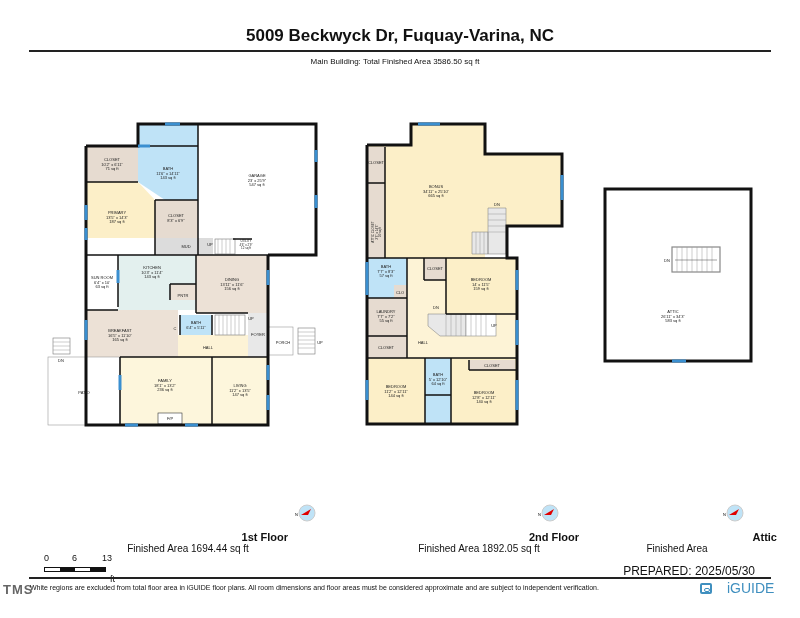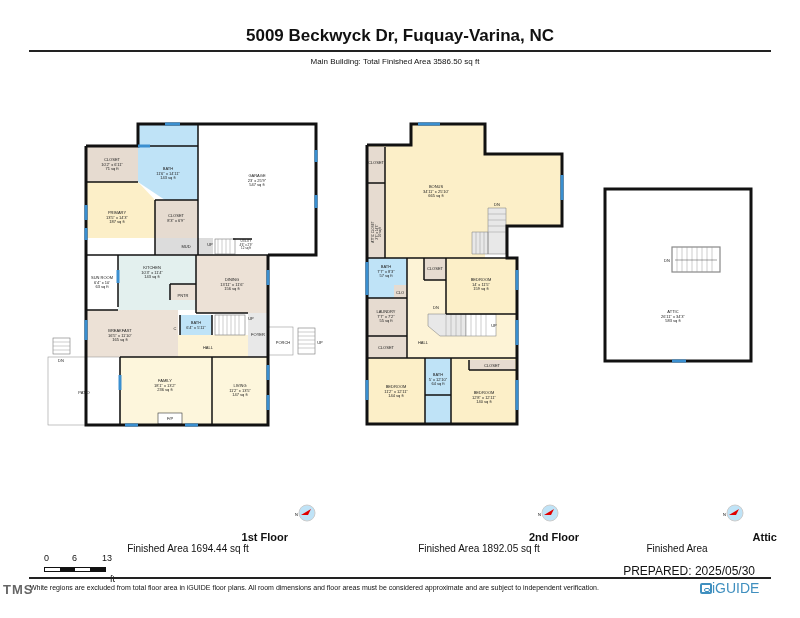--- a/index.html
+++ b/index.html
@@ -22,21 +22,21 @@
   .scale .nums span { position: absolute; top: 0; }
   .scale .bar { position: absolute; top: 14px; left: 0; width: 62px; height: 5px; border: 1px solid #111; display: flex; }
   .scale .bar i { display: block; flex: 1; }
   .scale .bar i.b { background: #111; }
   .scale .unit { position: absolute; top: 21px; left: 66px; font-size: 9px; }
 
   .prepared { position: absolute; right: 45px; top: 564px; font-size: 12px; }
   .rule-bottom { position: absolute; left: 29px; top: 577px; width: 742px; height: 2px; background: #222; }
   .disclaimer { position: absolute; left: 30px; top: 584px; font-size: 7px; }
   .watermark { position: absolute; left: 3px; top: 582px; font-size: 13px; color: #666; letter-spacing: 1px; font-weight: bold; }
-  .brand { position: absolute; left: 700px; top: 580px; font-size: 14px; color: #3f8fbf; display: flex; align-items: center; gap: 0; }
+  .brand { position: absolute; left: 700px; top: 580px; font-size: 14px; color: #3f8fbf; display: flex; align-items: center; gap: 15px; }
   .brand .logo { width: 12px; height: 11px; border: 2px solid #3f8fbf; border-radius: 2px; position: relative; }
   .brand .logo::after { content: ""; position: absolute; left: 2px; top: 3px; width: 4px; height: 2px; border: 1px solid #3f8fbf; border-radius: 2px; }
 
   .compass { position: absolute; width: 22px; height: 22px; }
 </style>
 </head>
 <body>
 
 <div class="title">5009 Beckwyck Dr, Fuquay-Varina, NC</div>
 <div class="rule-top"></div>

